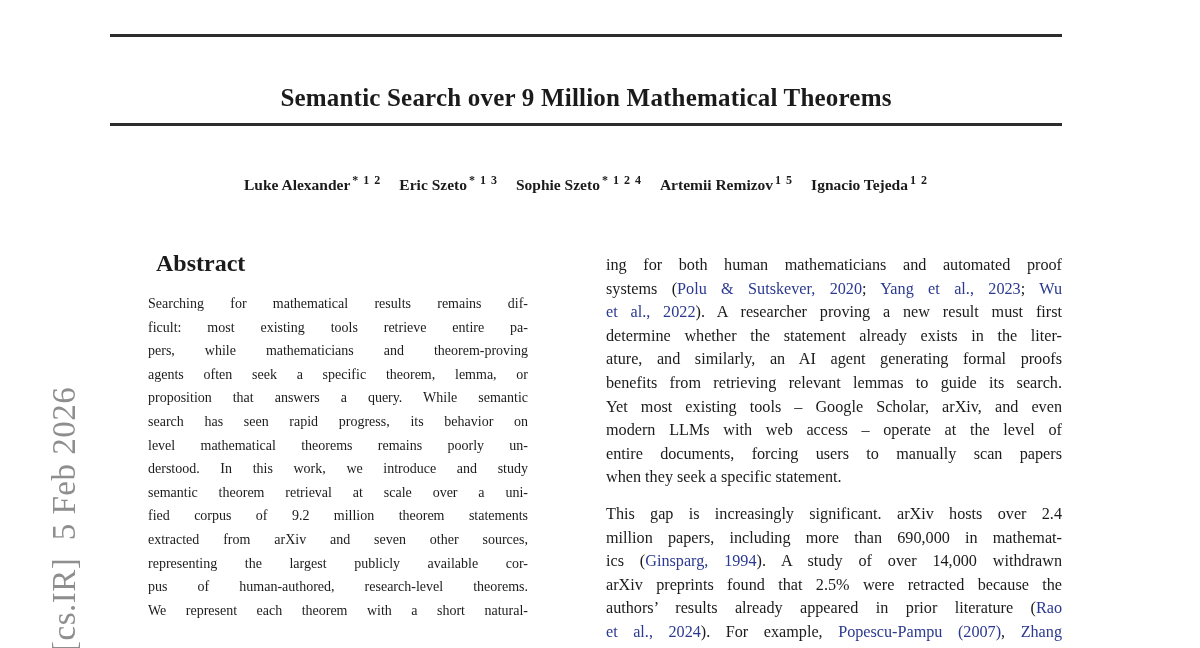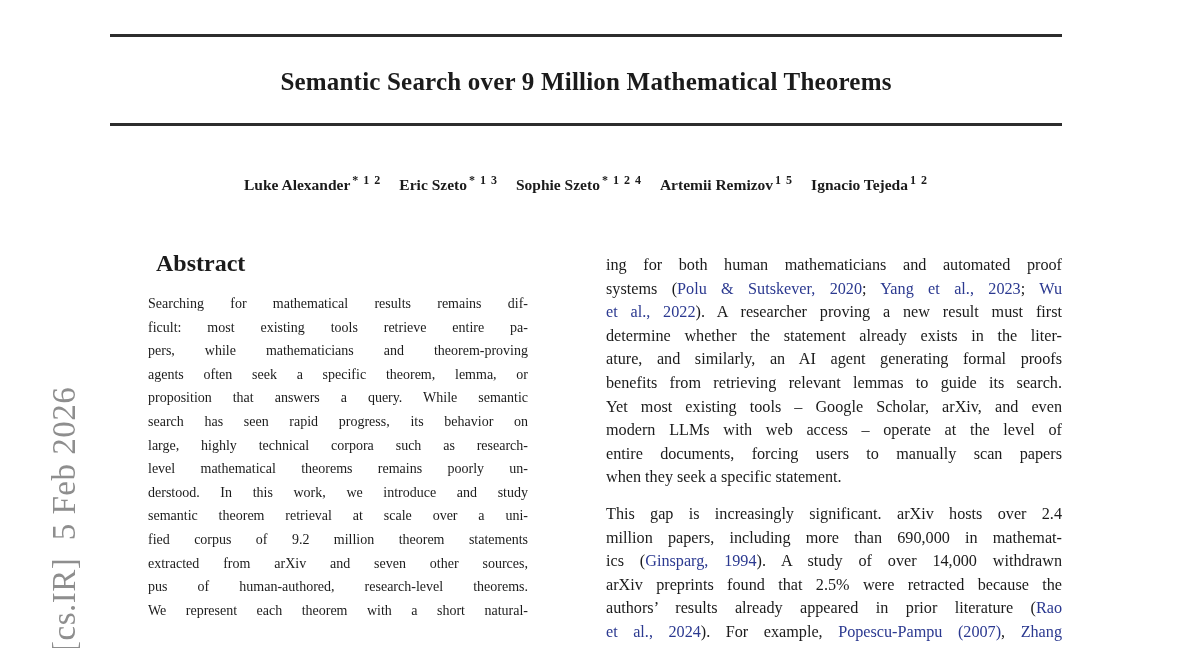--- a/index.html
+++ b/index.html
@@ -24,21 +24,21 @@
     left: 110px;
     width: 952px;
     height: 2.5px;
     background: var(--rule);
   }
   .rule.top { top: 34px; }
   .rule.mid { top: 123px; }
   .paper-title {
     position: absolute;
     left: 110px;
-    top: 68px;
+    top: 84px;
     width: 952px;
     text-align: center;
     font-size: 25px;
     font-weight: bold;
     letter-spacing: 0.2px;
   }
   .authors {
     position: absolute;
     left: 110px;
     top: 167px;
@@ -117,26 +117,26 @@
 
   <div class="abstract-heading">Abstract</div>
 
   <div class="abstract-body">
       <div class="jline">Searching for mathematical results remains dif-</div>
       <div class="jline">ficult: most existing tools retrieve entire pa-</div>
       <div class="jline">pers, while mathematicians and theorem-proving</div>
       <div class="jline">agents often seek a specific theorem, lemma, or</div>
       <div class="jline">proposition that answers a query. While semantic</div>
       <div class="jline">search has seen rapid progress, its behavior on</div>
-      <div class="jline">large, highly technical corpora such as research-</div>
       <div class="jline">level mathematical theorems remains poorly un-</div>
       <div class="jline">derstood. In this work, we introduce and study</div>
       <div class="jline">semantic theorem retrieval at scale over a uni-</div>
       <div class="jline">fied corpus of 9.2 million theorem statements</div>
       <div class="jline">extracted from arXiv and seven other sources,</div>
+      <div class="jline">representing the largest publicly available cor-</div>
       <div class="jline">pus of human-authored, research-level theorems.</div>
       <div class="jline">We represent each theorem with a short natural-</div>
     </div>
 
   <div class="column-right">
       <div class="para">
         <div class="jline"><span>ing for both human mathematicians and automated proof</span></div>
         <div class="jline"><span>systems (</span><span class="cite">Polu &amp; Sutskever, 2020</span><span>; </span><span class="cite">Yang et al., 2023</span><span>; </span><span class="cite">Wu</span></div>
         <div class="jline"><span class="cite">et al., 2022</span><span>). A researcher proving a new result must first</span></div>
         <div class="jline"><span>determine whether the statement already exists in the liter-</span></div>

